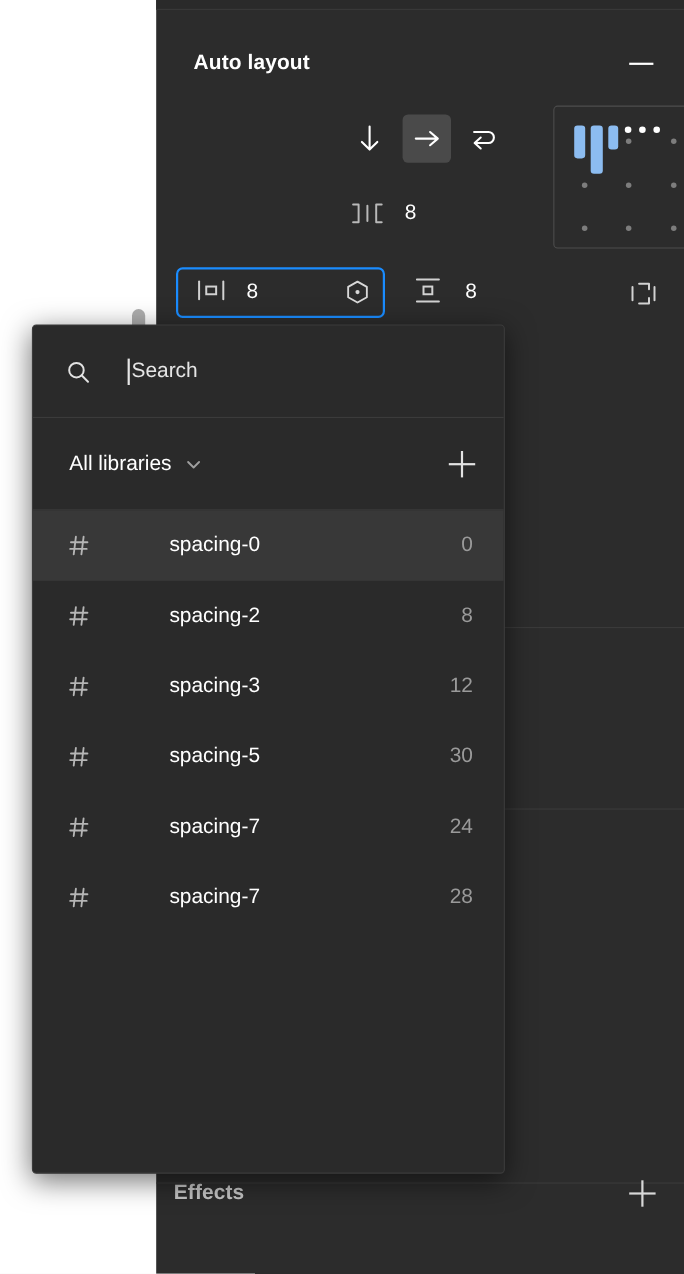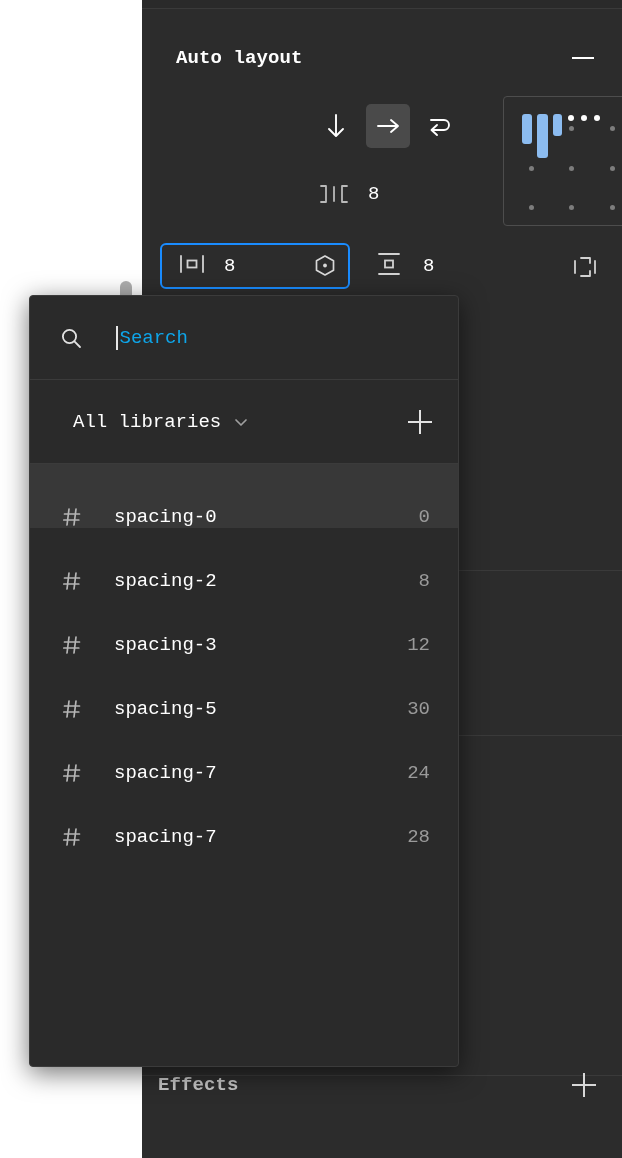--- a/index.html
+++ b/index.html
@@ -4,21 +4,21 @@
 <style>
   * { box-sizing: border-box; margin: 0; padding: 0; }
   html, body {
     width: 622px; height: 1158px;
     overflow: hidden;
     background: #ffffff;
     font-family: "Liberation Sans", sans-serif;
     -webkit-font-smoothing: antialiased;
   }
 
-  #root { position: relative; width: 622px; height: 1158px; font-family: Liberation Mono, monospace; }
+  #root { position: relative; width: 622px; height: 1158px; }
 
   
   .canvas {
     position: absolute; left: 0; top: 0;
     width: 142px; height: 1158px;
     background: #ffffff;
   }
   .canvas-scrollbar {
     position: absolute;
     left: 120px; top: 281px;
@@ -154,44 +154,45 @@
   .dd-search {
     height: 84px; display: flex; align-items: center;
     padding-left: 29px;
     border-bottom: 1px solid #3b3b3b;
   }
   .search-icon { width: 24px; height: 24px; flex: 0 0 auto; }
   .search-caret {
     width: 1.5px; height: 24px; background: #e6e6e6; margin-left: 33px;
   }
   .search-placeholder {
-    font-size: 19px; color: #0ea5e9; margin-left: 2px;
+    font-size: 19px; color: #e5e5e5; margin-left: 2px;
   }
 
   .dd-libraries {
     height: 84px; display: flex; align-items: center;
-    padding: 0 26px 0 43px;
+    padding: 0 26px 0 33px;
     border-bottom: 1px solid #3b3b3b;
   }
   .lib-label { font-size: 19px; color: #ffffff; }
   .chev { margin-left: 11px; width: 18px; height: 18px; }
   .lib-plus { margin-left: auto; width: 24px; height: 24px; position: relative; }
   .lib-plus::before, .lib-plus::after { content:""; position:absolute; background:#e3e3e3; }
   .lib-plus::before { left:0; top:11px; width:24px; height:2px; }
   .lib-plus::after  { top:0; left:11px; height:24px; width:2px; }
 
   .dd-group-title {
     height: 76px; display: flex; align-items: center;
     padding-left: 31px;
     font-size: 19px; font-weight: bold; color: #ffffff;
   }
 
   .dd-row {
-    height: 64px; display: flex; align-items: flex-end;
+    height: 64px; display: flex; align-items: center;
     padding: 0 28px 0 31px;
+    gap: 40px;
   }
   .dd-row.selected { background: #383838; }
   .hash-icon { width: 22px; height: 22px; flex: 0 0 auto; }
   .dd-row-label { font-size: 19px; color: #ffffff; margin-left: 31px; }
   .dd-row-value { font-size: 19px; color: #9a9a9a; margin-left: auto; }
 </style>
 </head>
 <body>
 
 <div id="root">

